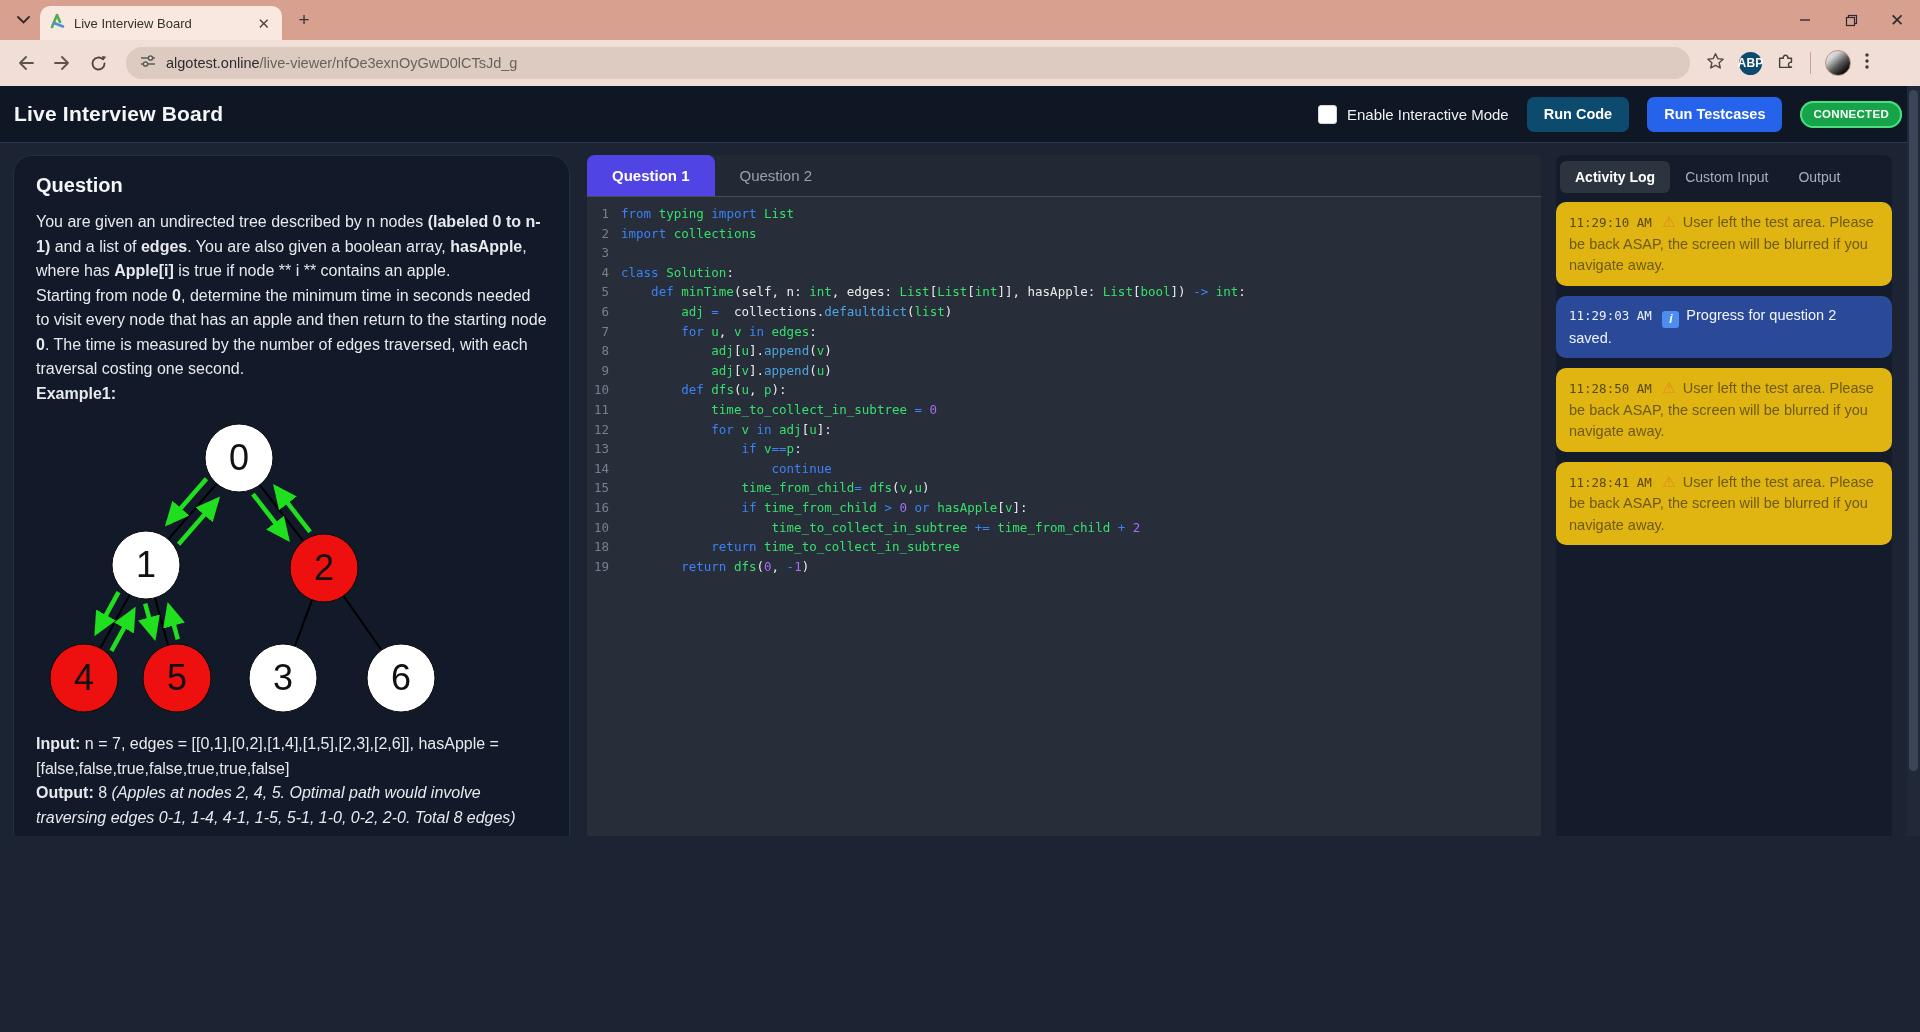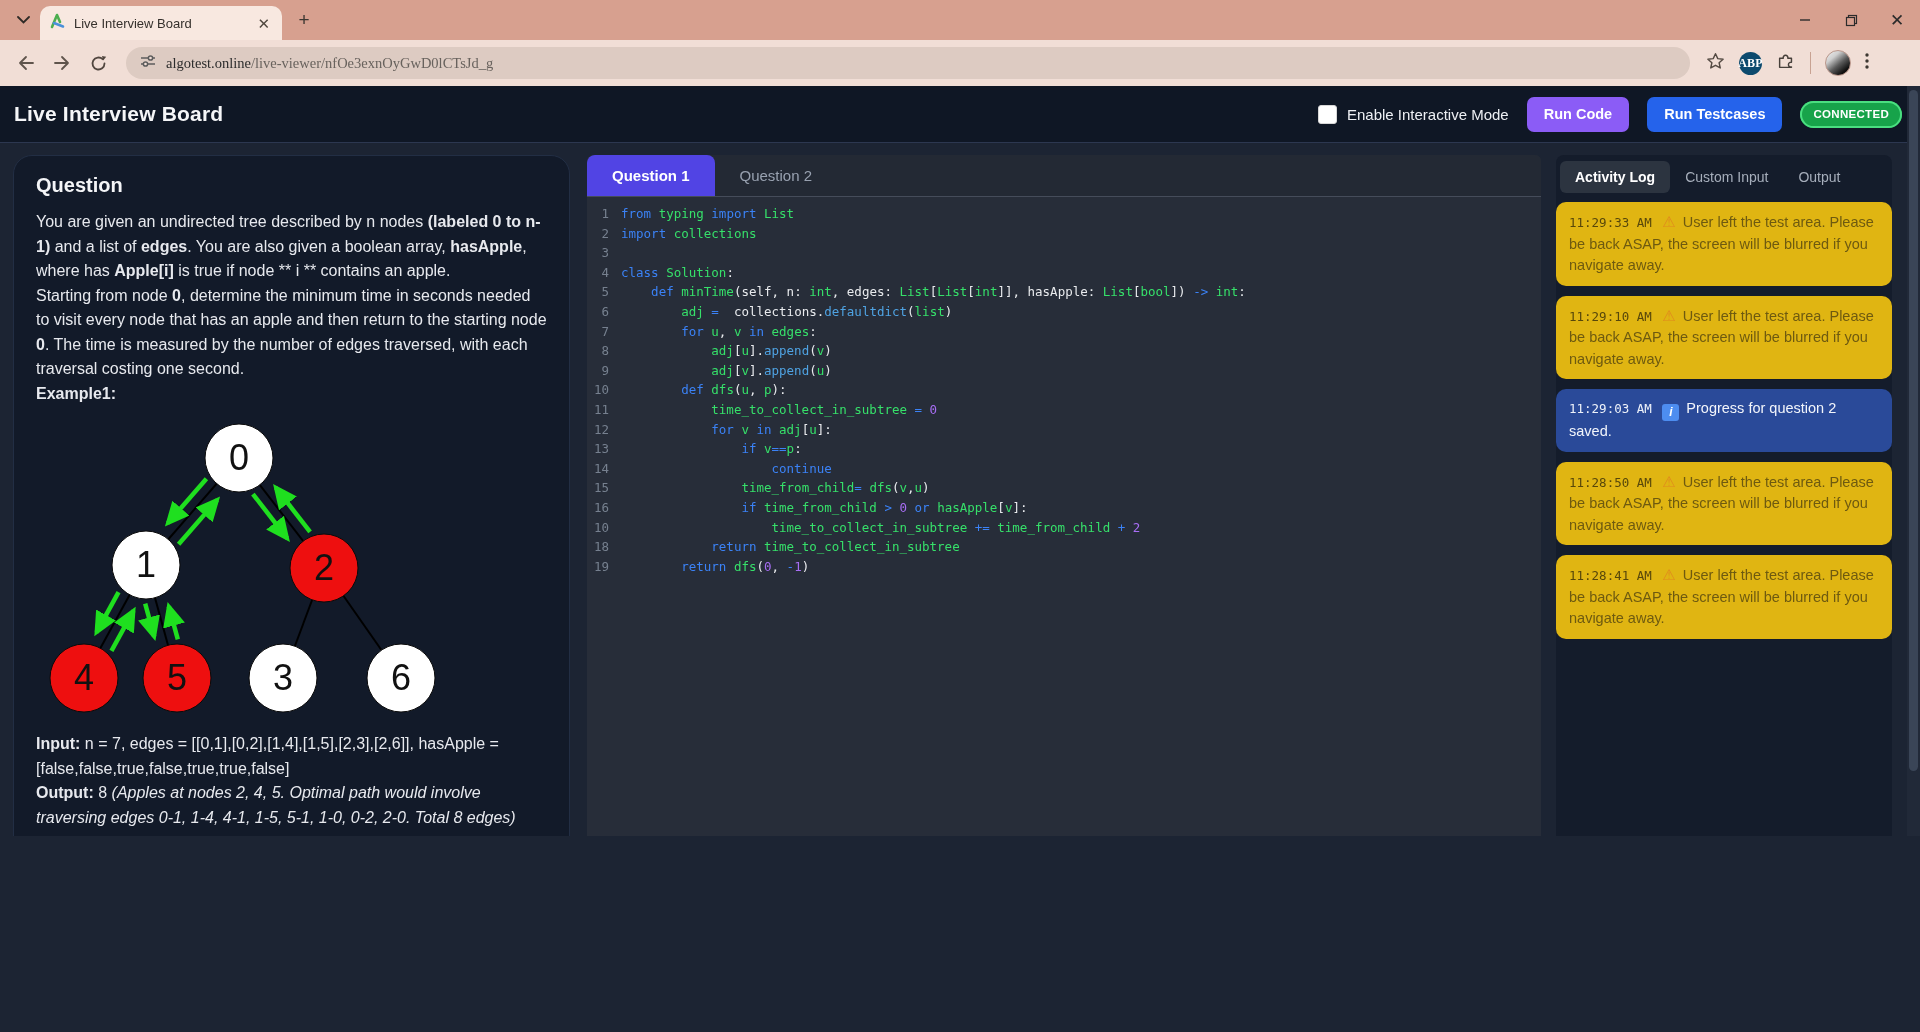--- a/index.html
+++ b/index.html
@@ -13,21 +13,21 @@
   .browser-tab { position:relative; margin-left:4px; margin-top:6px; height:34px; width:242px; background:#f8e8e0;
                  border-radius:10px 10px 0 0; display:flex; align-items:center; padding:0 10px; gap:8px; }
   .tab-title { font-size:13px; color:#35302c; white-space:nowrap; overflow:hidden; flex:1; }
   .tab-close { font-size:15px; color:#50483f; line-height:1; padding:0 2px; }
   .new-tab { width:28px; height:28px; margin-left:8px; display:flex; align-items:center; justify-content:center;
              font-size:19px; color:#3c3631; border-radius:50%; }
   .win-controls { margin-left:auto; display:flex; height:40px; }
   .win-btn { width:46px; height:40px; display:flex; align-items:center; justify-content:center; color:#2b2b2b; }
 
   .toolbar { position:absolute; left:0; top:40px; width:1920px; height:46px; background:#f1ded6;
-             display:flex; align-items:center; padding:0 10px; gap:4px;font-family:Liberation Serif, serif; }
+             display:flex; align-items:center; padding:0 10px; gap:4px; }
   .nav-btn { width:32px; height:32px; display:flex; align-items:center; justify-content:center; border-radius:50%; }
   .url-pill { height:32px; width:1564px; margin-left:8px; background:#ddcbc2; border-radius:16px;
               display:flex; align-items:center; padding:0 14px; gap:10px; }
   .url-text { font-size:14.5px; white-space:nowrap; }
   .url-domain { color:#2c2c2c; }
   .url-path { color:#68625d; }
   .toolbar-icons { display:flex; align-items:center; gap:14px; margin-left:12px; }
   .abp-badge { width:23px; height:23px; background:#0c4a6e; border-radius:50%; color:#fff; font-weight:bold;
                font-size:12px; display:flex; align-items:center; justify-content:center; letter-spacing:.2px; }
   .chrome-sep { width:1px; height:22px; background:#c8a292; }
@@ -36,21 +36,21 @@
 
   
   .app-header { position:absolute; left:0; top:86px; width:1920px; height:57px; background:#0f1725;
                 border-bottom:1px solid #2c3750; display:flex; align-items:center; padding:0 18px 0 14px; }
   .app-title { font-size:21px; font-weight:bold; color:#f5f6f8; letter-spacing:.2px; }
   .header-right { margin-left:auto; display:flex; align-items:center; gap:18px; }
   .chk { width:19px; height:19px; background:#ffffff; border-radius:3px; border:1px solid #d7d7d7; }
   .chk-label { font-size:15px; color:#eef0f4; margin-left:-8px; }
   .btn { border:none; border-radius:7px; padding:0 17px; height:35px; font-weight:bold; font-size:14.5px;
          color:#fff; font-family:"Liberation Sans",sans-serif; }
-  .btn-green { background:#8b5cf6; }
+  .btn-green { background:#0c4a6e; }
   .btn-blue  { background:#2563eb; }
   .pill-status { height:27px; border-radius:14px; background:#17a34a; color:#fff; font-weight:bold; font-size:11.5px;
                  display:flex; align-items:center; padding:0 13px; box-shadow:0 0 0 2px #4ade80 inset; letter-spacing:.3px; }
 
   
   .panels { position:absolute; left:13px; top:155px; display:flex; }
   .q-panel { width:557px; height:858px; background:#121a29; border:1px solid #222e44; border-radius:19px;
              padding:18px 22px; overflow:hidden; }
   .q-heading { font-size:20px; font-weight:bold; color:#f4f5f7; margin-bottom:13px; }
   .q-text { font-size:16px; line-height:24.5px; color:#e7e9ee; }
@@ -284,21 +284,20 @@
         </div>
     </section>
 
     <aside class="act-panel">
       <div class="act-tabs">
         <div class="act-tab active">Activity Log</div>
         <div class="act-tab">Custom Input</div>
         <div class="act-tab">Output</div>
       </div>
       <div class="log-list" id="log-list">
-          <div class="log-entry warning"><span class="log-time">11:29:33 AM  </span><span class="warn-glyph">⚠</span><span> User left the test area. Please be back ASAP, the screen will be blurred if you navigate away.</span></div>
           <div class="log-entry warning"><span class="log-time">11:29:10 AM  </span><span class="warn-glyph">⚠</span><span> User left the test area. Please be back ASAP, the screen will be blurred if you navigate away.</span></div>
           <div class="log-entry info"><span class="log-time">11:29:03 AM  </span><span class="info-glyph">i</span><span> Progress for question 2 saved.</span></div>
           <div class="log-entry warning"><span class="log-time">11:28:50 AM  </span><span class="warn-glyph">⚠</span><span> User left the test area. Please be back ASAP, the screen will be blurred if you navigate away.</span></div>
           <div class="log-entry warning"><span class="log-time">11:28:41 AM  </span><span class="warn-glyph">⚠</span><span> User left the test area. Please be back ASAP, the screen will be blurred if you navigate away.</span></div>
         </div>
     </aside>
 
   </div>
 
   <div class="page-scrollbar">

